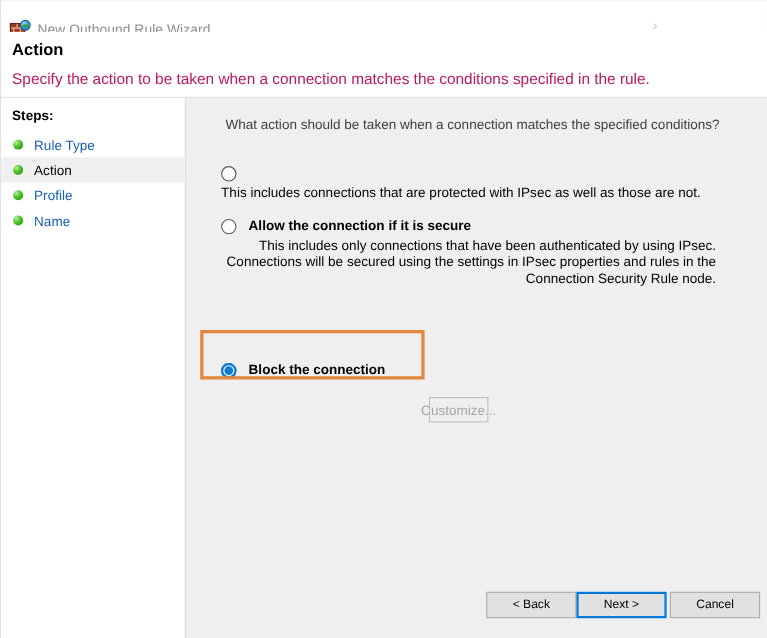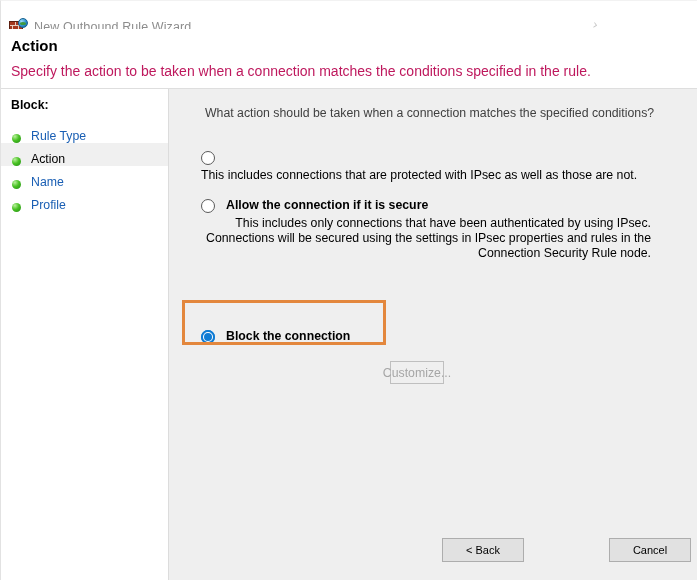--- a/index.html
+++ b/index.html
@@ -152,21 +152,21 @@
   }
   .steps-list {
     position: absolute;
     left: 0; top: 31px;
     width: 167px;
   }
   .step {
     position: relative;
     height: 23px;
     display: flex;
-    align-items: flex-end;
+    align-items: center;
     padding-left: 11px;
     box-sizing: border-box;
   }
   .step.current {
     background: #f0f0f0;
   }
   .step-bullet {
     width: 9px; height: 9px;
     border-radius: 50%;
     background: radial-gradient(circle at 32% 28%, #b7f09a 0%, #49c124 45%, #1f8b10 100%);
@@ -323,42 +323,42 @@
 
   <div class="header">
     <div class="header-title">Action</div>
     <div class="header-sub">Specify the action to be taken when a connection matches the conditions specified in the rule.</div>
   </div>
   <div class="header-rule"></div>
 
   <div class="body">
 
     <div class="sidebar">
-      <div class="steps-label">Block:</div>
+      <div class="steps-label">Steps:</div>
       <div class="steps-list">
 
         <div class="step">
           <span class="step-bullet"></span>
           <span class="step-label">Rule Type</span>
         </div>
 
 
         <div class="step current">
           <span class="step-bullet"></span>
           <span class="step-label">Action</span>
         </div>
 
         <div class="step">
           <span class="step-bullet"></span>
-          <span class="step-label">Name</span>
+          <span class="step-label">Profile</span>
         </div>
 
         <div class="step">
           <span class="step-bullet"></span>
-          <span class="step-label">Profile</span>
+          <span class="step-label">Name</span>
         </div>
 
       </div>
     </div>
 
     <div class="content">
 
       <div class="question">What action should be taken when a connection matches the specified conditions?</div>
 
       <div class="option" style="top:61px;">
@@ -384,15 +384,16 @@
           <span class="option-title">Block the connection</span>
         </div>
       </div>
 
       <div class="annotation-box"></div>
 
     </div>
   </div>
 
   <div class="btn" id="btn-back">&lt; Back</div>
+  <div class="btn default" id="btn-next">Next &gt;</div>
   <div class="btn" id="btn-cancel">Cancel</div>
 
 </div>
 
 </body></html>

